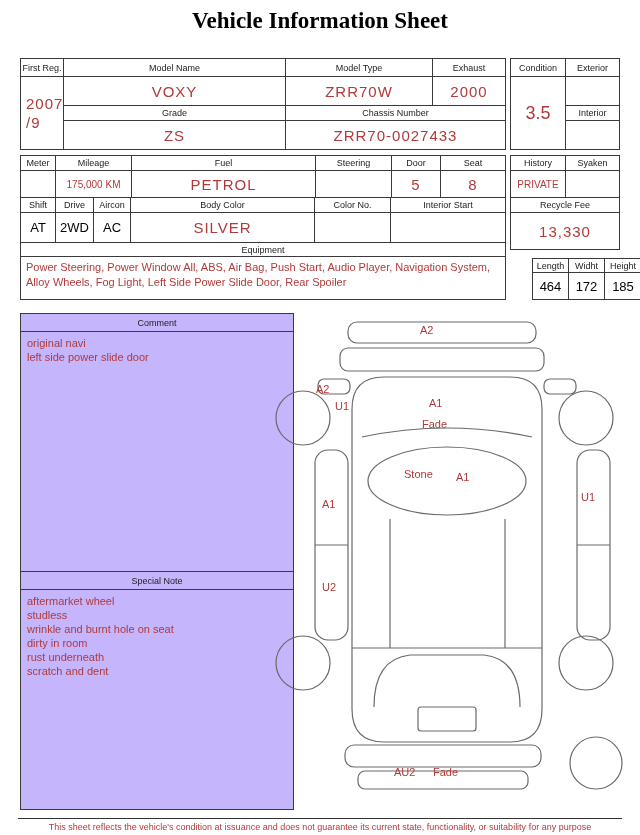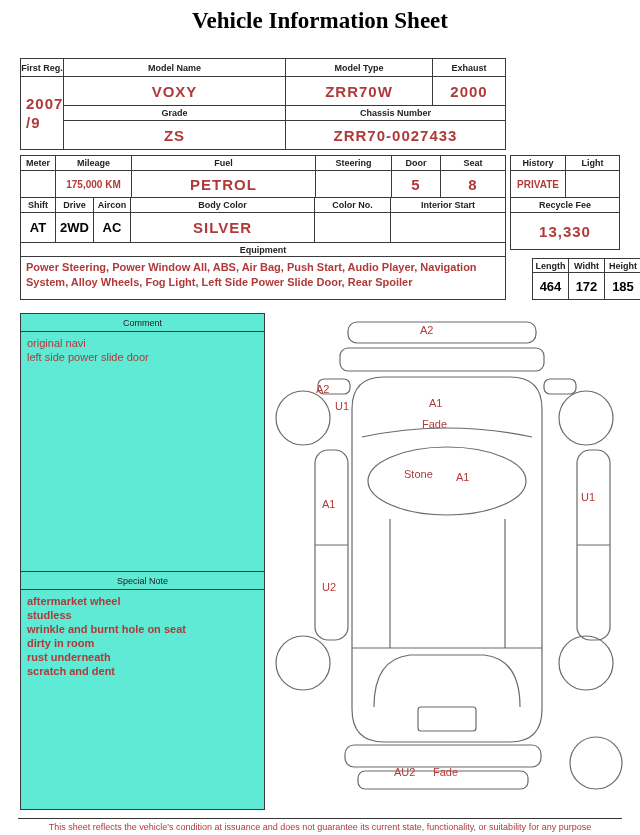--- a/index.html
+++ b/index.html
@@ -8,40 +8,40 @@
     font-family:"Liberation Sans", sans-serif; color:#222; overflow:hidden;
   }
   .title {
     position:absolute; top:8px; left:0; width:100%; text-align:center;
     font-family:"Liberation Serif", serif; font-size:23px; font-weight:600; color:#000;
   }
   .band { position:absolute; display:grid; border:1px solid #3a3a3a; box-sizing:border-box; background:#fff; }
   .cell {
     border-right:1px solid #3a3a3a; border-bottom:1px solid #3a3a3a;
     display:flex; align-items:center; justify-content:center;
-    overflow:hidden; box-sizing:border-box; text-align:center;font-weight:bold;
+    overflow:hidden; box-sizing:border-box; text-align:center;
   }
   .nr { border-right:none; } .nb { border-bottom:none; }
   .lbl { font-size:9px; color:#222; }
   .red { color:#b03a3a; }
   .val-lg { font-size:15px; letter-spacing:1px; color:#b03a3a; }
   .val-md { font-size:13px; color:#000000; }
   .val-sm { font-size:10px; color:#b03a3a; }
   .val-xl { font-size:18px; color:#b03a3a; }
   .lefttext { justify-content:flex-start; text-align:left; align-items:flex-start; }
   .firstreg { flex-direction:column; align-items:flex-start; padding-left:5px; line-height:1.3; }
   .equip-text { font-size:11px; line-height:1.35; padding:3px 5px; }
   
-  .lowbox { position:absolute; left:20px; top:313px; width:245px; height:497px;
-    border:1px solid #3a3a3a; box-sizing:border-box; display:flex; flex-direction:column; background:#5eead4; }
+  .lowbox { position:absolute; left:20px; top:313px; width:274px; height:497px;
+    border:1px solid #3a3a3a; box-sizing:border-box; display:flex; flex-direction:column; background:#c4b5fd; }
   .boxhead { height:17px; border-bottom:1px solid #3a3a3a; display:flex; align-items:center; justify-content:center; font-size:9px; flex:none; }
   .boxhead2 { height:17px; border-top:1px solid #3a3a3a; border-bottom:1px solid #3a3a3a; display:flex; align-items:center; justify-content:center; font-size:9px; flex:none; }
   .boxbody { padding:4px 6px; font-size:11px; line-height:1.28; }
   .commentarea { height:231px; flex:none; }
-  .notearea { flex:1;font-weight:bold; }
+  .notearea { flex:1; }
   
   .diagram { position:absolute; left:270px; top:315px; width:360px; height:485px; }
   .dlabel { position:absolute; font-size:11px; color:#b03a3a; white-space:nowrap; }
   .footer { position:absolute; left:18px; right:18px; top:818px; border-top:1px solid #333; }
   .footer-text { text-align:center; font-size:9px; color:#b03a3a; padding-top:3px; }
 </style>
 </head>
 <body>
 
 <div id="sheet">
@@ -62,40 +62,48 @@
     <div class="cell val-lg">ZRR70W</div>
     <div class="cell val-lg nr">2000</div>
 
     <div class="cell lbl" style="grid-row:3; grid-column:2;">Grade</div>
     <div class="cell lbl nr" style="grid-row:3; grid-column:3/5;">Chassis Number</div>
 
     <div class="cell val-lg nb" style="grid-row:4; grid-column:2;">ZS</div>
     <div class="cell val-lg nr nb" style="grid-row:4; grid-column:3/5;">ZRR70-0027433</div>
   </div>
 
+  <div class="band" style="left:510px; top:58px; width:110px; height:92px; grid-template-columns:55px 1fr; grid-template-rows:18px 29px 15px 1fr;">
+    <div class="cell lbl">Condition</div>
+    <div class="cell lbl nr">Exterior</div>
+    <div class="cell val-xl nb" style="grid-row:2/5; grid-column:1;">3.5</div>
+    <div class="cell nr" style="grid-row:2; grid-column:2;"></div>
+    <div class="cell lbl nr" style="grid-row:3; grid-column:2;">Interior</div>
+    <div class="cell nr nb" style="grid-row:4; grid-column:2;"></div>
+  </div>
 
   <div class="band" style="left:20px; top:155px; width:486px; height:43px; grid-template-columns:35px 76px 184px 76px 49px 1fr; grid-template-rows:15px 1fr;">
     <div class="cell lbl">Meter</div>
     <div class="cell lbl">Mileage</div>
     <div class="cell lbl">Fuel</div>
     <div class="cell lbl">Steering</div>
     <div class="cell lbl">Door</div>
     <div class="cell lbl nr">Seat</div>
 
     <div class="cell nb"></div>
     <div class="cell val-sm nb">175,000 KM</div>
     <div class="cell val-lg nb">PETROL</div>
     <div class="cell nb"></div>
     <div class="cell val-lg nb">5</div>
     <div class="cell val-lg nr nb">8</div>
   </div>
 
   <div class="band" style="left:510px; top:155px; width:110px; height:43px; grid-template-columns:55px 1fr; grid-template-rows:15px 1fr;">
     <div class="cell lbl">History</div>
-    <div class="cell lbl nr">Light</div>
+    <div class="cell lbl nr">Syaken</div>
     <div class="cell val-sm nb">PRIVATE</div>
     <div class="cell nr nb"></div>
   </div>
 
   <div class="band" style="left:20px; top:197px; width:486px; height:46px; grid-template-columns:35px 38px 37px 184px 76px 1fr; grid-template-rows:15px 1fr;">
     <div class="cell lbl">Shift</div>
     <div class="cell lbl">Drive</div>
     <div class="cell lbl">Aircon</div>
     <div class="cell lbl">Body Color</div>
     <div class="cell lbl">Color No.</div>

